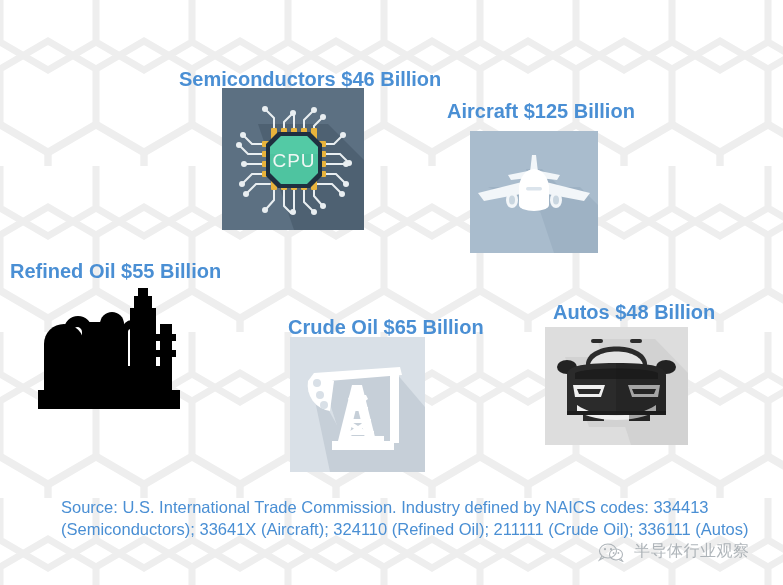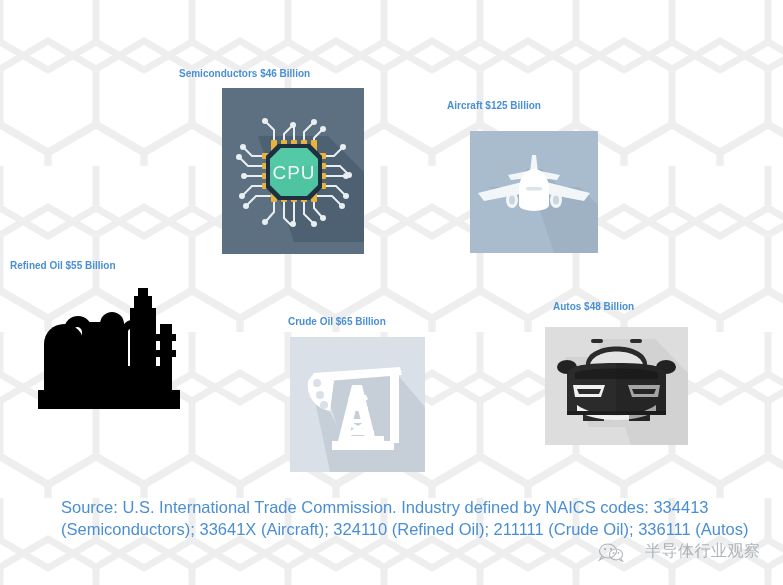--- a/index.html
+++ b/index.html
@@ -44,39 +44,39 @@
     font-weight: bold;
     color: #4a8fd4;
     letter-spacing: 0.2px;
     z-index: 6;
     white-space: nowrap;
   }
 
   
   .item-label {
     position: absolute;
-    font-size: 10px;
+    font-size: 20px;
     font-weight: bold;
     color: #4a8fd4;
     white-space: nowrap;
     z-index: 6;
   }
 
   
   .tile {
     position: absolute;
     z-index: 4;
     overflow: hidden;
   }
 
   #tile-semiconductors {
     left: 222px;
     top: 88px;
     width: 142px;
-    height: 166px;
+    height: 142px;
     background: #5c7082;
   }
   #tile-aircraft {
     left: 470px;
     top: 131px;
     width: 128px;
     height: 122px;
     background: #a9bccd;
   }
   #tile-crude-oil {
@@ -120,21 +120,21 @@
     margin-left: 44px;
   }
 
   
   .watermark {
     position: absolute;
     left: 598px;
     top: 541px;
     display: flex;
     align-items: center;
-    gap: 21px;
+    gap: 10px;
     z-index: 7;
     opacity: 0.78;
   }
   .watermark .wm-text {
     font-size: 16px;
     color: #9aa2a8;
     font-family: "DejaVu Sans", sans-serif;
     letter-spacing: 0.5px;
     white-space: nowrap;
   }

